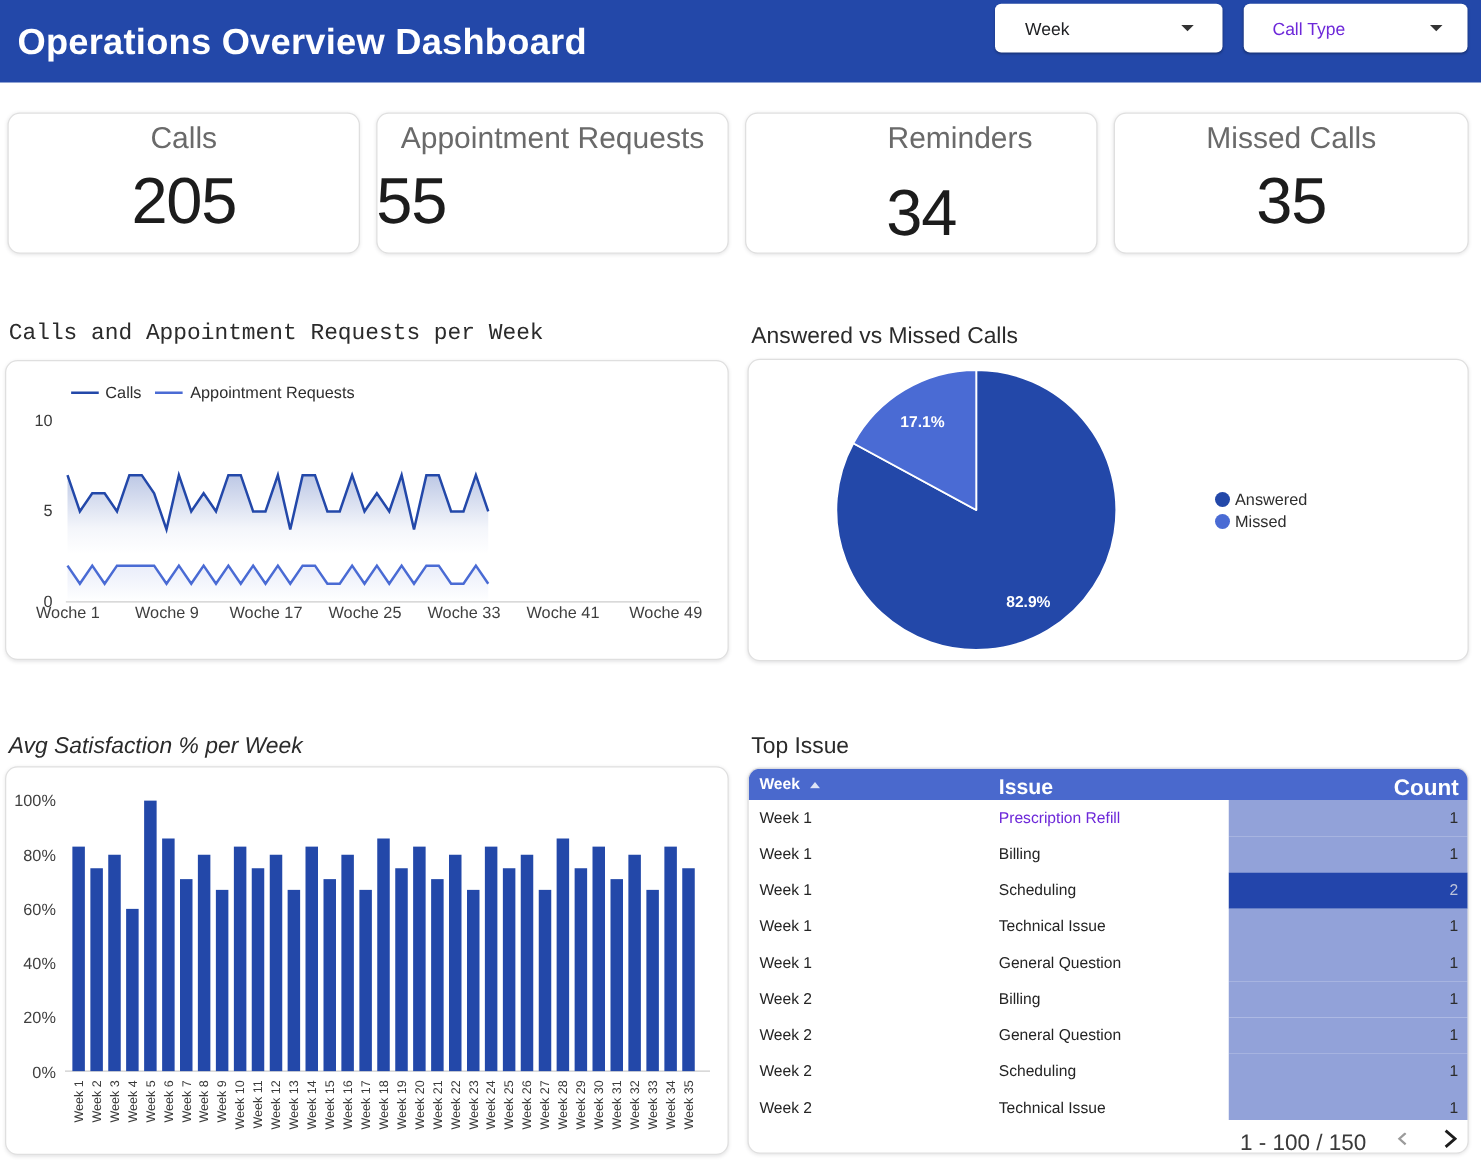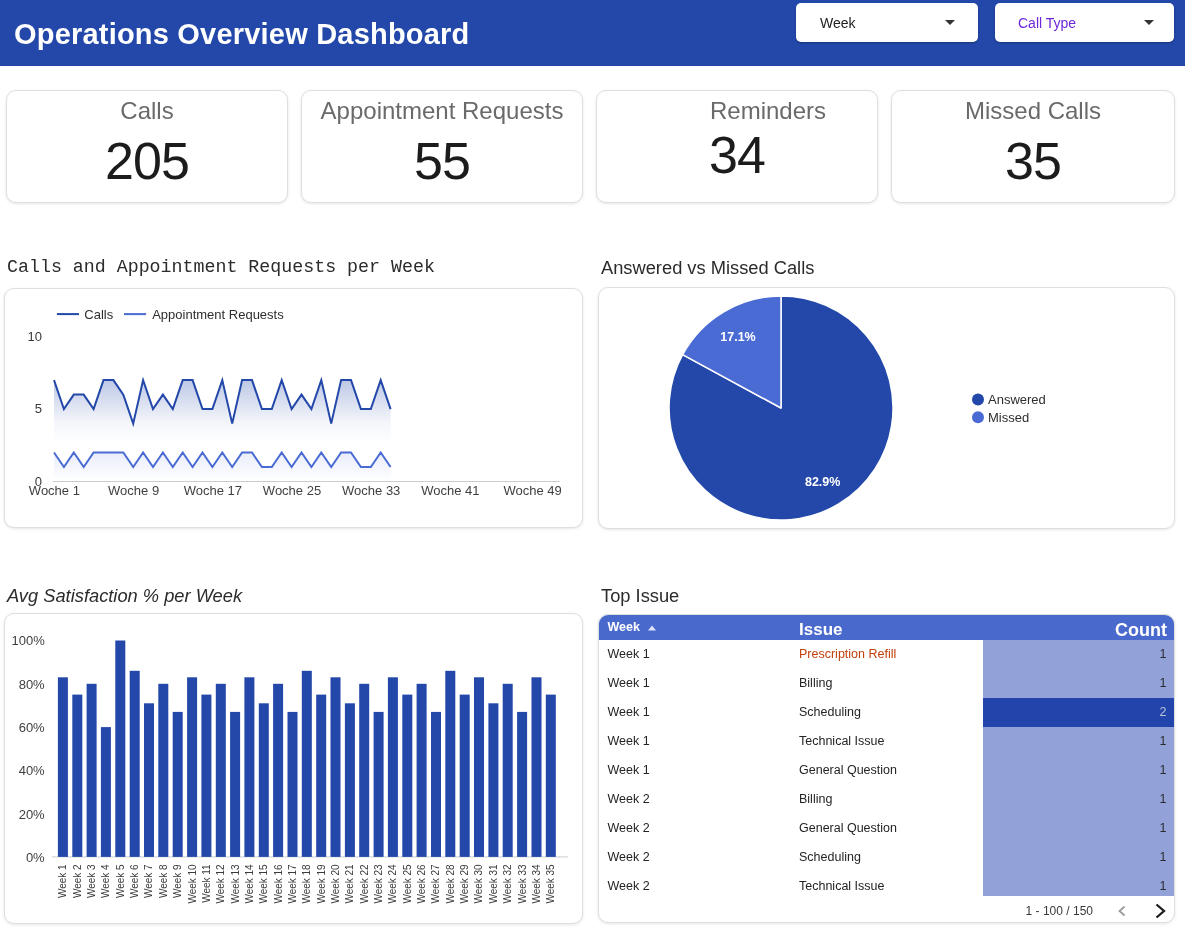--- a/index.html
+++ b/index.html
@@ -22,22 +22,22 @@
 
 <div class="card" style="left:6px;top:90px;width:282px;height:113px;"></div>
 <div class="card" style="left:301px;top:90px;width:282px;height:113px;"></div>
 <div class="card" style="left:596px;top:90px;width:282px;height:113px;"></div>
 <div class="card" style="left:891px;top:90px;width:284px;height:113px;"></div>
 <div class="abs" style="left:6px;top:97px;width:282px;text-align:center;font-size:24px;line-height:27px;color:#6a6a6a;">Calls</div>
 <div class="abs" style="left:301px;top:97px;width:282px;text-align:center;font-size:24px;line-height:27px;color:#6a6a6a;">Appointment Requests</div>
 <div class="abs" style="left:596px;top:97px;width:282px;text-align:center;font-size:24px;line-height:27px;color:#6a6a6a;margin-left:31px;">Reminders</div>
 <div class="abs" style="left:891px;top:97px;width:284px;text-align:center;font-size:24px;line-height:27px;color:#6a6a6a;">Missed Calls</div>
 <div class="abs" style="left:6px;top:134px;width:282px;text-align:center;font-size:52px;line-height:54px;letter-spacing:-1px;color:#1c1c1c;">205</div>
-<div class="abs" style="left:301px;top:134px;width:282px;text-align:center;font-size:52px;line-height:54px;letter-spacing:-1px;color:#1c1c1c;">55</div>
-<div class="abs" style="left:596px;top:128px;width:282px;text-align:center;font-size:52px;line-height:54px;letter-spacing:-1px;color:#1c1c1c;">34</div>
+<div class="abs" style="left:301px;top:134px;width:282px;font-size:52px;line-height:54px;letter-spacing:-1px;color:#1c1c1c;">55</div>
+<div class="abs" style="left:596px;top:144px;width:282px;text-align:center;font-size:52px;line-height:54px;letter-spacing:-1px;color:#1c1c1c;">34</div>
 <div class="abs" style="left:891px;top:134px;width:284px;text-align:center;font-size:52px;line-height:54px;letter-spacing:-1px;color:#1c1c1c;">35</div>
 
 <div class="ctitle" style="left:7px;top:257px;font-family:Liberation Mono, monospace;">Calls and Appointment Requests per Week</div>
 <div class="ctitle" style="left:601px;top:257px;">Answered vs Missed Calls</div>
 
 <div class="card" style="left:4px;top:288px;width:579px;height:240px;"></div>
 <svg class="abs" style="left:6px;top:287px;" width="577" height="242" viewBox="0 0 577 242">
   <defs>
     <linearGradient id="g1" x1="0" y1="0" x2="0" y2="1">
       <stop offset="0" stop-color="#2348a9" stop-opacity="0.30"></stop>
@@ -185,21 +185,21 @@
   <div style="position:absolute;left:0;top:0;width:577px;height:25.5px;background:#4a69cd;"></div>
   <div style="position:absolute;left:8.5px;top:5px;font-size:12.5px;font-weight:bold;color:#fff;">Week</div>
   <svg style="position:absolute;left:49px;top:10px;" width="8" height="6">
       <polygon points="4,0.5 8,5.5 0,5.5" fill="#dde4f6"></polygon>
     </svg>
   <div style="position:absolute;left:200px;top:5px;font-size:17px;font-weight:bold;color:#fff;">Issue</div>
   <div style="position:absolute;left:384px;top:5px;width:184px;text-align:right;font-size:18px;font-weight:bold;color:#fff;">Count</div>
   <div id="tbody" style="position:absolute;left:0;top:25.5px;width:577px;height:256.4px;overflow:hidden;">
       <div style="position:relative;width:577px;height:29px;">
         <div style="position:absolute;left:8.5px;top:7px;font-size:12.5px;color:#242424;">Week 1</div>
-        <div style="position:absolute;left:200px;top:7px;font-size:12.5px;color:#c2410c;">Prescription Refill</div>
+        <div style="position:absolute;left:200px;top:7px;font-size:12.5px;color:#6d28d9;">Prescription Refill</div>
         <div style="position:absolute;left:384px;top:0;width:193px;height:29px;background:#92a2d9;">
           <div style="position:absolute;right:9.5px;top:7px;font-size:12.5px;color:#2c2c2c;">1</div>
         </div>
       </div>
       <div style="position:relative;width:577px;height:29px;">
         <div style="position:absolute;left:8.5px;top:7px;font-size:12.5px;color:#242424;">Week 1</div>
         <div style="position:absolute;left:200px;top:7px;font-size:12.5px;color:#242424;">Billing</div>
         <div style="position:absolute;left:384px;top:0;width:193px;height:29px;background:#92a2d9;">
           <div style="position:absolute;right:9.5px;top:7px;font-size:12.5px;color:#2c2c2c;">1</div>
         </div>
@@ -248,20 +248,20 @@
       </div>
       <div style="position:relative;width:577px;height:29px;">
         <div style="position:absolute;left:8.5px;top:7px;font-size:12.5px;color:#242424;">Week 2</div>
         <div style="position:absolute;left:200px;top:7px;font-size:12.5px;color:#242424;">Technical Issue</div>
         <div style="position:absolute;left:384px;top:0;width:193px;height:29px;background:#92a2d9;">
           <div style="position:absolute;right:9.5px;top:7px;font-size:12.5px;color:#2c2c2c;">1</div>
         </div>
       </div>
     </div>
   <div style="position:absolute;left:384px;top:281.9px;width:193px;height:27.1px;"></div>
-  <div style="position:absolute;left:330px;top:289px;width:164px;text-align:right;font-size:12px;color:#3a3a3a;">1 - 100 / 150</div>
+  <div style="position:absolute;left:330px;top:289px;width:164px;text-align:right;font-size:18px;color:#3a3a3a;">1 - 100 / 150</div>
   <svg style="position:absolute;left:516px;top:291px;" width="14" height="12" viewBox="0 0 14 12">
       <polyline points="9.5,0.5 4.5,5 9.5,9.5" fill="none" stroke="#9b9b9b" stroke-width="1.8"></polyline>
     </svg>
   <svg style="position:absolute;left:553px;top:288px;" width="18" height="16" viewBox="0 0 18 16">
       <polyline points="4.5,1.5 12,8 4.5,14.5" fill="none" stroke="#1d1d1d" stroke-width="2.3"></polyline>
     </svg>
 </div>
 
 </body></html>

